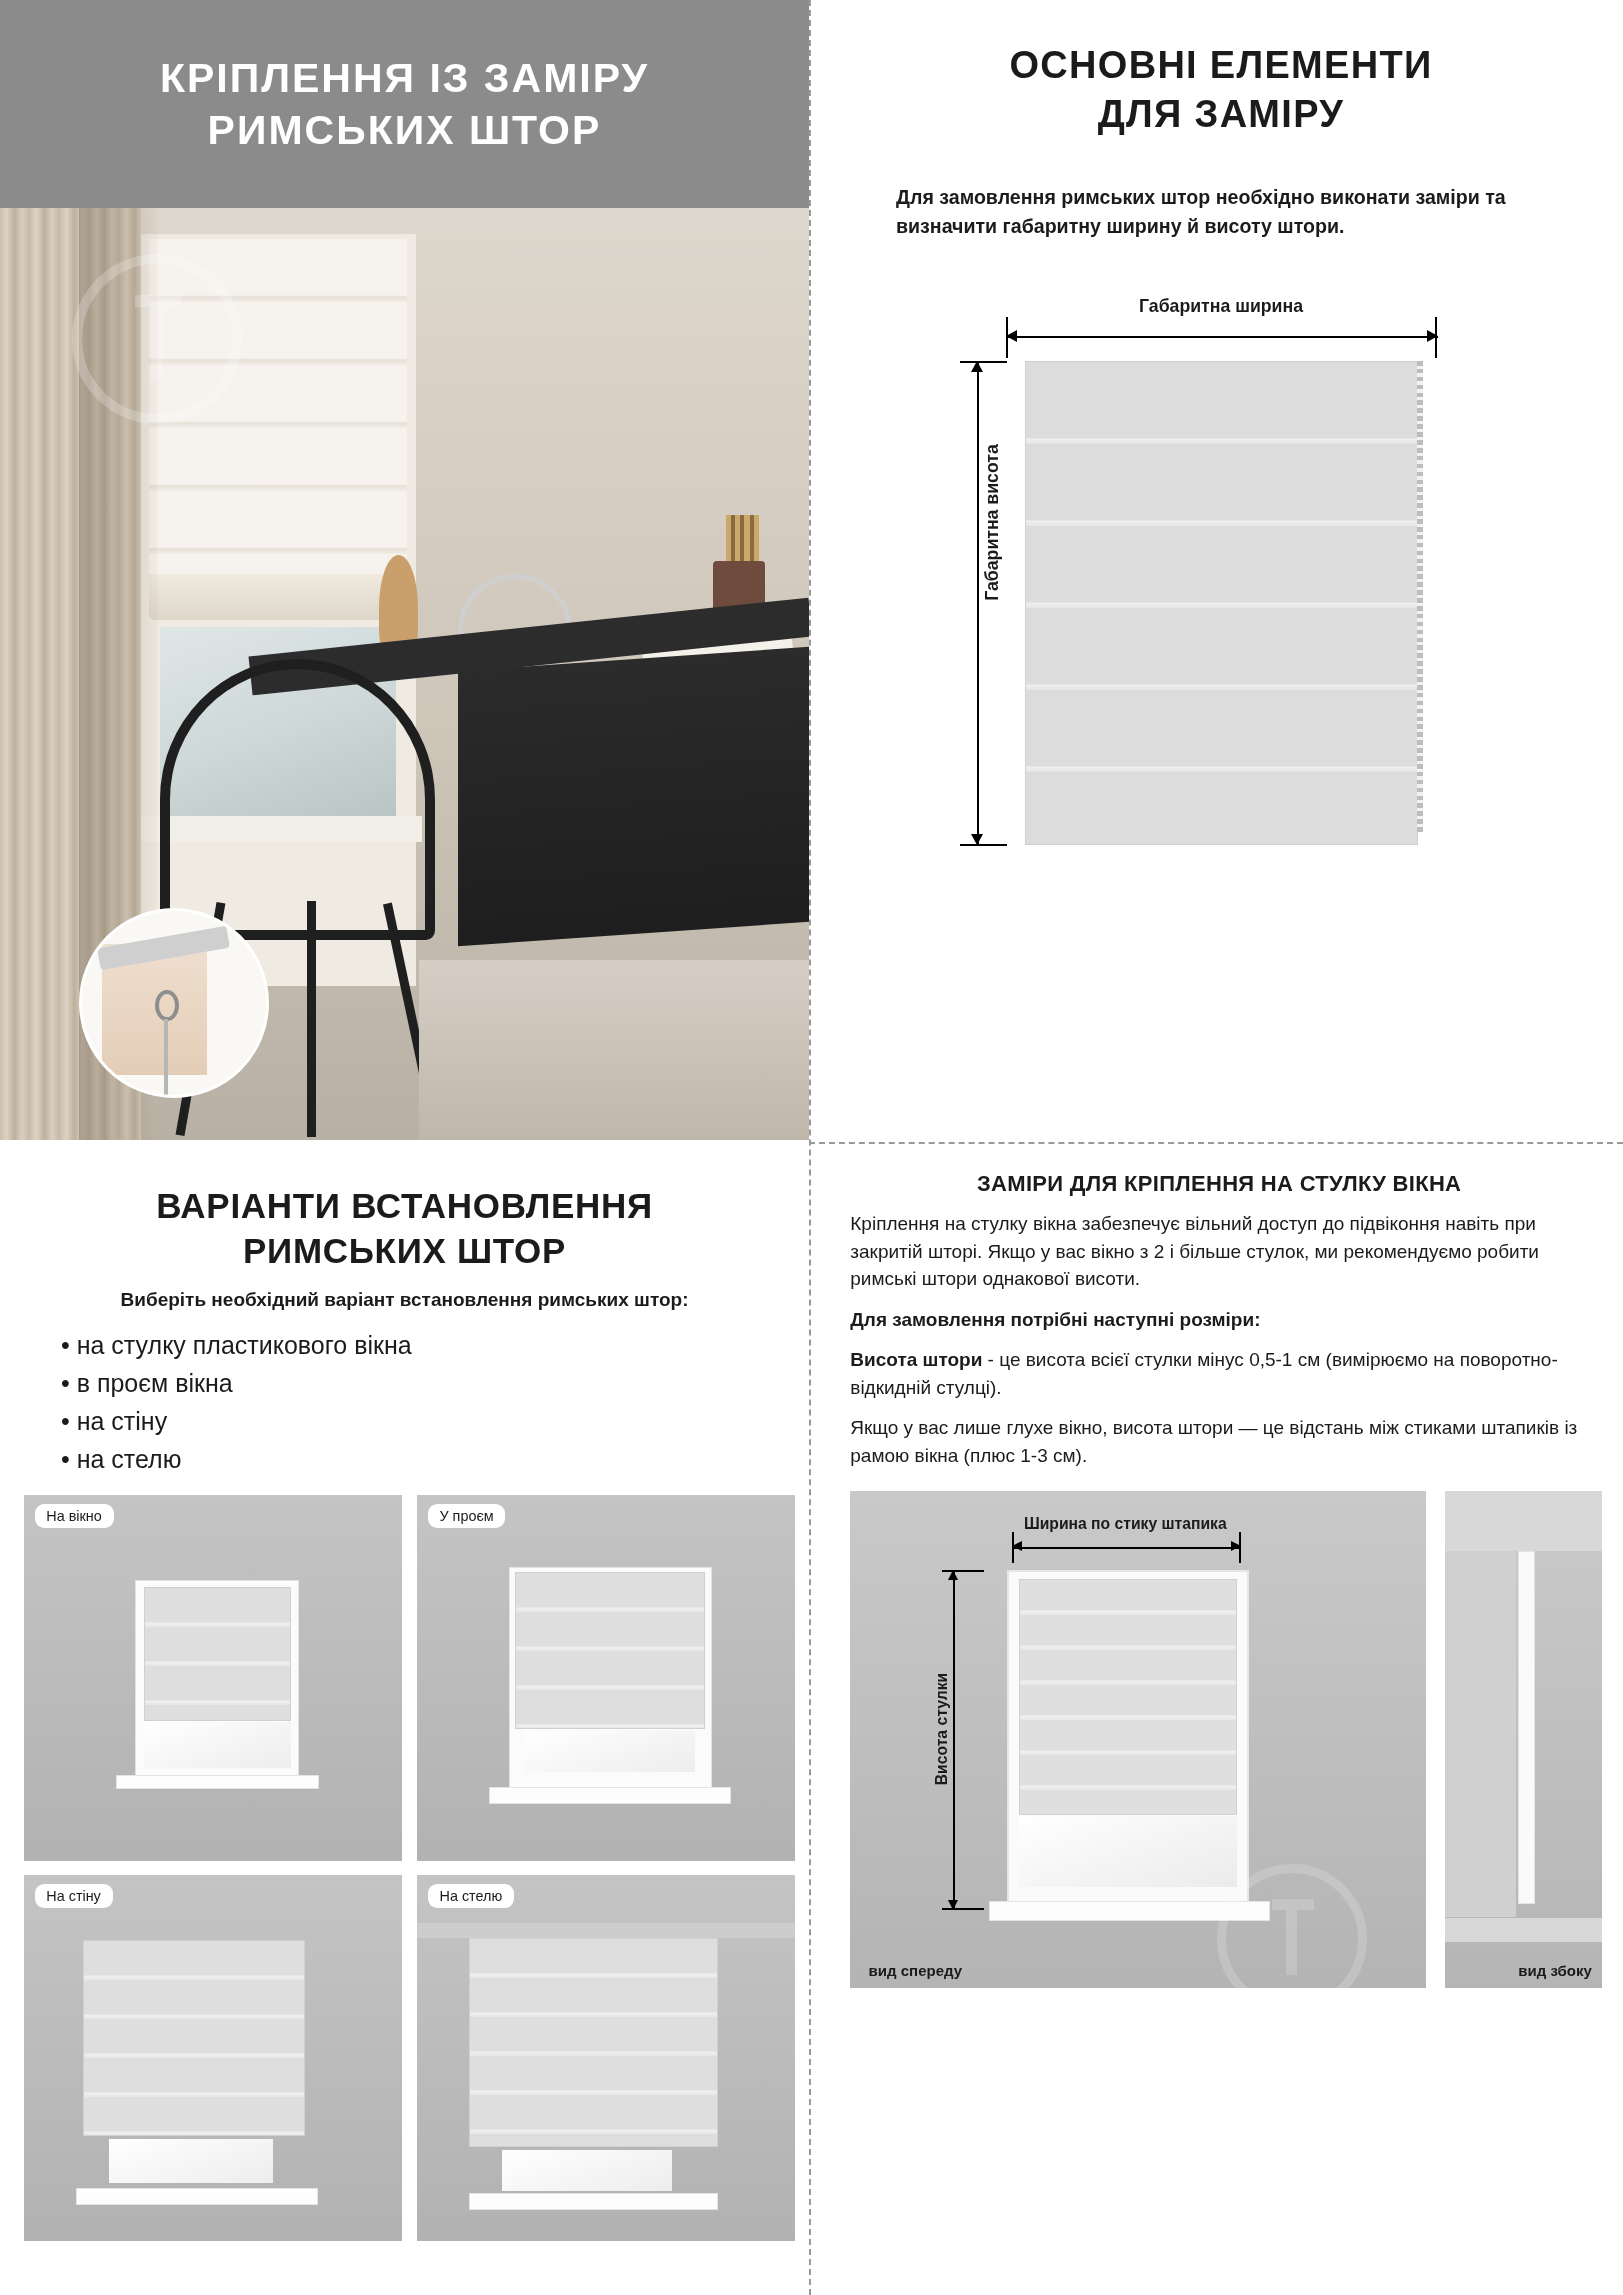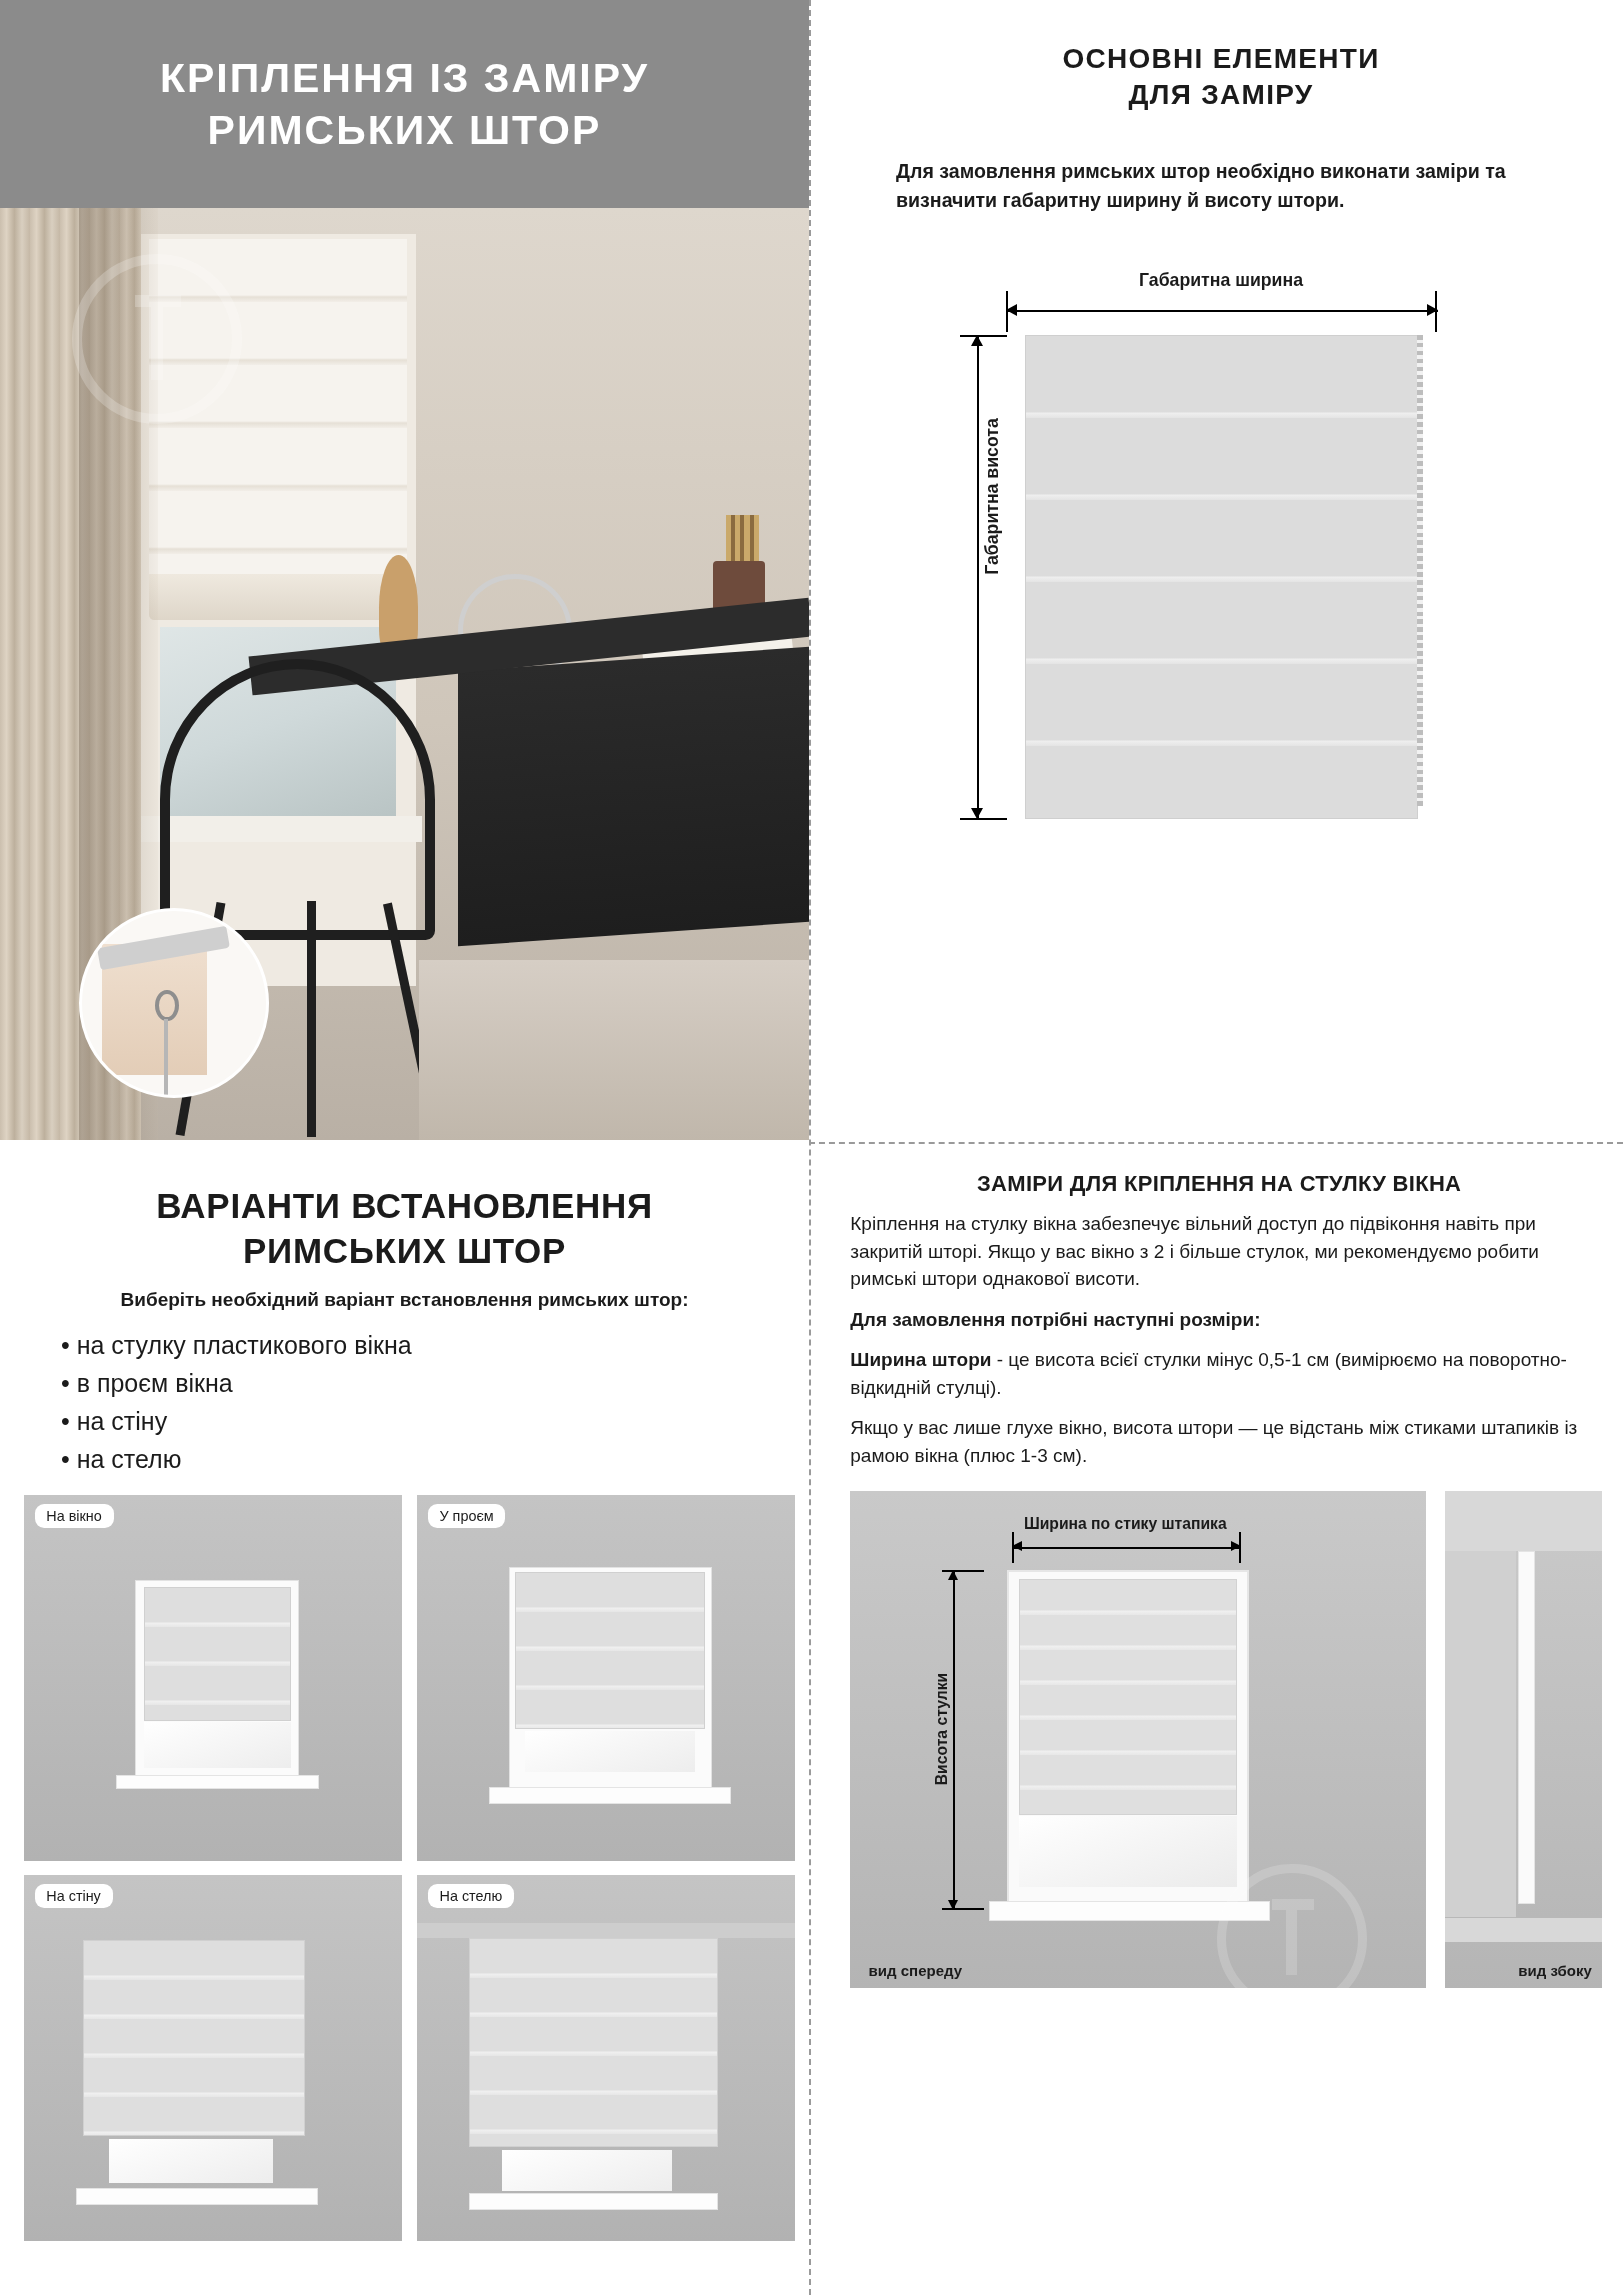--- a/index.html
+++ b/index.html
@@ -192,21 +192,21 @@
 
   
   .tr {
     position: absolute;
     left: 832px; top: 0;
     width: 791px; height: 1142px;
     padding: 41px 39px 0 26px;
   }
   .tr h2 {
     text-align: center;
-    font-size: 28px;
+    font-size: 38px;
     font-weight: bold;
     line-height: 1.3;
     letter-spacing: 1.3px;
     margin-bottom: 43px;
   }
   .tr .lead {
     font-size: 19.6px;
     font-weight: bold;
     line-height: 1.48;
     padding: 0 18.3px 0 38px;
@@ -585,21 +585,21 @@
       </div>
 
     </div>
   </div>
 
   <div class="br">
     <h3>ЗАМІРИ ДЛЯ КРІПЛЕННЯ НА СТУЛКУ ВІКНА</h3>
     <p>Кріплення на стулку вікна забезпечує вільний доступ до підвіконня навіть при закритій шторі. Якщо у вас вікно з 2 і більше стулок, ми рекомендуємо робити римські штори однакової висоти.</p>
     <p><b>Для замовлення потрібні наступні розміри:</b></p>
     <p>
-      <b>Ширина штори</b><span> - це висота всієї стулки мінус 0,5-1 см (вимірюємо на поворотно-відкидній стулці).</span>
+      <b>Висота штори</b><span> - це висота всієї стулки мінус 0,5-1 см (вимірюємо на поворотно-відкидній стулці).</span>
     </p>
     <p>Якщо у вас лише глухе вікно, висота штори — це відстань між стиками штапиків із рамою вікна (плюс 1-3 см).</p>
 
     <div class="br-diagram">
       <div class="br-front">
         <div class="fwall"></div>
         <div class="fframe"></div>
         <div class="fblind"></div>
         <div class="fglass"></div>
         <div class="fsill"></div>

